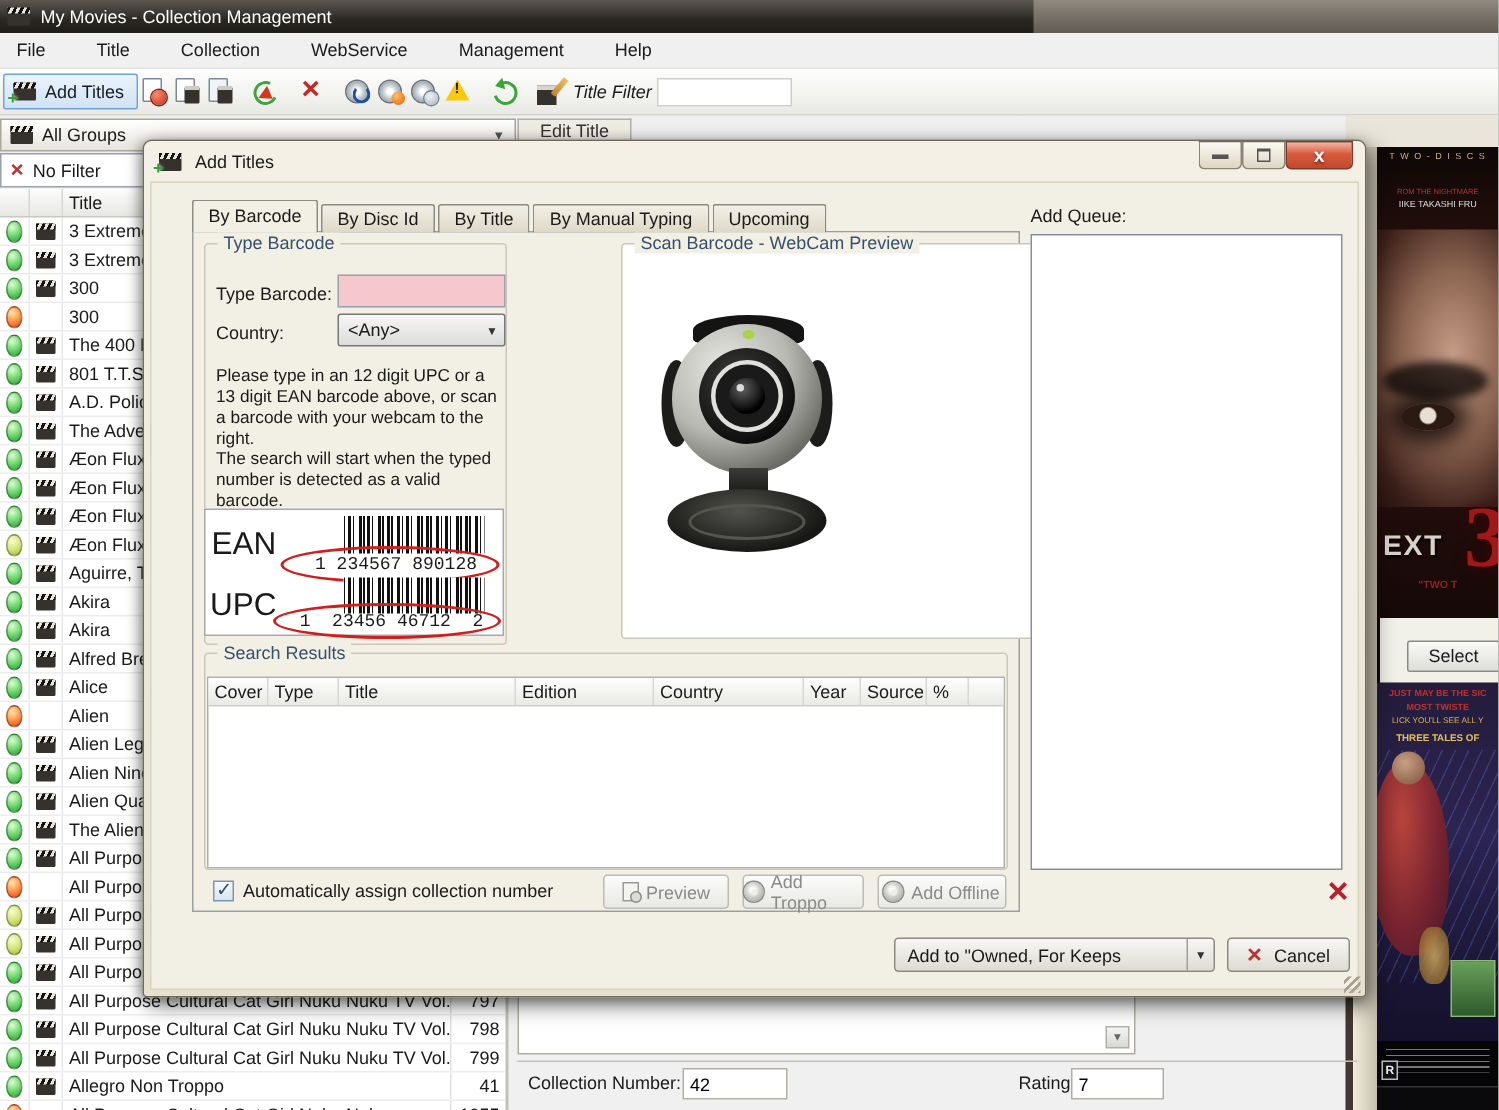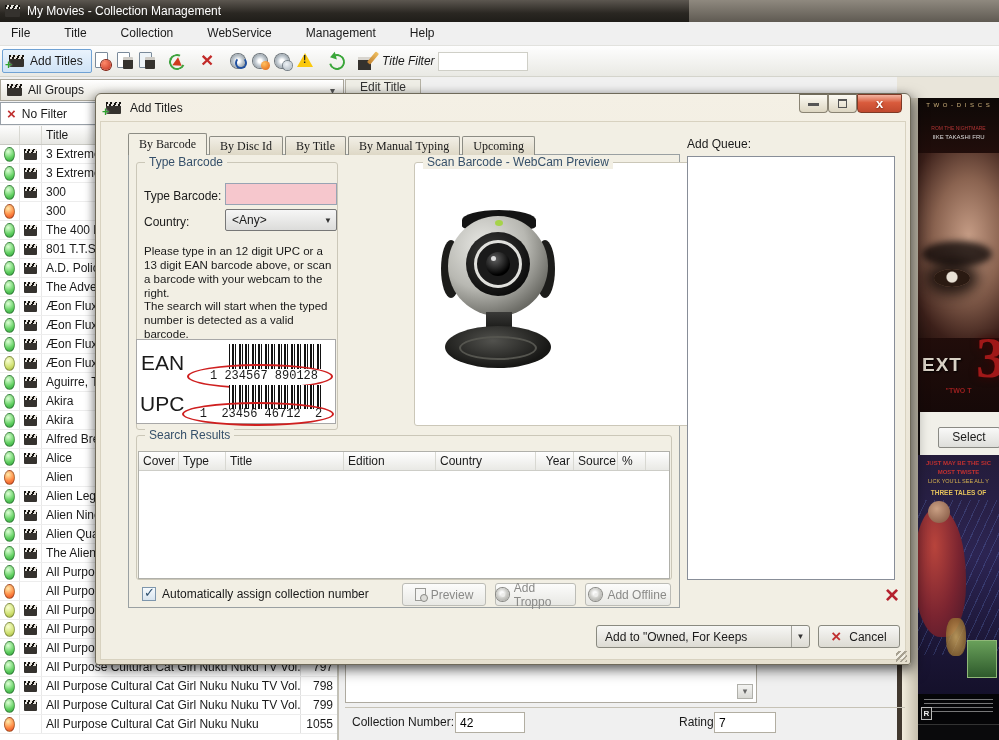--- a/index.html
+++ b/index.html
@@ -113,21 +113,21 @@
 #dlg-titlebar{position:absolute;left:0;top:0;width:100%;height:27px;display:flex;align-items:center;padding-left:10px;gap:9px;}
 #dlg-body{position:absolute;left:4px;top:27px;right:4px;bottom:4px;background:#f2efe4;border:1px solid #d8d2c0;}
 .wbtn{position:absolute;top:0;height:19px;border:1px solid #8a8474;border-top-color:#6f6a5a;border-radius:0 0 4px 4px;background:linear-gradient(#fcfaf3,#ddd6c2);text-align:center;z-index:5;}
 #wbtn-min{right:82px;width:29px;}
 #wbtn-max{right:53px;width:29px;}
 #wbtn-close{right:8px;width:45px;background:linear-gradient(#f2b5a3,#d95b3c 45%,#c1492e);border-color:#7e3a26;}
 .glyph-min{display:inline-block;width:11px;height:3px;background:#555;margin-top:8px;}
 .glyph-max{display:inline-block;width:9px;height:9px;border:1px solid #555;border-top-width:2px;margin-top:4px;}
 .glyph-x{color:#fff;font-size:13px;font-weight:bold;line-height:17px;text-shadow:0 1px 2px #7a2a18;}
 #dlg-tabs{position:absolute;left:32px;top:39px;display:flex;align-items:flex-end;z-index:3;}
-.tab{height:19px;line-height:18px;padding:0 10px;background:linear-gradient(#f2efe6,#ded8c6);border:1px solid #8c8c84;border-bottom:none;border-radius:2px 2px 0 0;margin-right:2px;font-family:Liberation Serif, serif;}
+.tab{height:19px;line-height:18px;padding:0 10px;background:linear-gradient(#f2efe6,#ded8c6);border:1px solid #8c8c84;border-bottom:none;border-radius:2px 2px 0 0;margin-right:2px;}
 .tab.active{height:22px;line-height:21px;background:#f2efe4;position:relative;z-index:4;}
 #dlg-panel{position:absolute;left:32px;top:60px;width:552px;height:454px;background:#f2efe4;border:1px solid #9aa0a2;}
 .grp{position:absolute;border:1px solid #cbc7b8;border-radius:3px;}
 .grp>.legend{position:absolute;top:-8px;left:8px;background:#f2efe4;padding:0 4px;color:#36506a;}
 .grp.white{background:#fff;}
 #grp-type{left:7px;top:7px;width:202px;height:268px;}
 .tb-label1{position:absolute;left:7px;top:26px;}
 #tb-input{position:absolute;left:88px;top:20px;width:112px;height:22px;background:#f6c7cd;border:1px solid #98a3b3;font:inherit;padding:0 4px;}
 .tb-label2{position:absolute;left:7px;top:52px;}
 #tb-select{position:absolute;left:88px;top:46px;width:112px;height:22px;background:linear-gradient(#f6f6f6,#dcdcda);border:1px solid #777;border-radius:2px;display:flex;align-items:center;padding-left:6px;}
@@ -162,21 +162,21 @@
 .sc-body{position:absolute;left:12px;top:0;width:86px;height:196px;background:linear-gradient(100deg,#515153,#39393b 55%,#2a2a2c);border-radius:42px 42px 30px 34px/56px 56px 46px 46px;}
 .sc-eye{position:absolute;left:36px;top:12px;width:26px;height:11px;border-radius:50%;background:#161618;border:1px solid #5a5a5c;}
 .sc-panel{position:absolute;left:22px;top:30px;width:56px;height:84px;border-radius:26px;background:#434345;box-shadow:inset 0 0 0 2px #2a2a2c;}
 .sc-btn{position:absolute;left:36px;top:54px;width:30px;height:42px;border-radius:50%;background:radial-gradient(circle at 40% 30%,#3c3c3e,#232325);}
 .sc-brand{position:absolute;left:0;top:132px;width:100%;text-align:center;color:#c8c8ca;font-size:5px;letter-spacing:.5px;}
 .sc-name{position:absolute;left:0;top:140px;width:100%;text-align:center;color:#fff;font-size:12px;letter-spacing:4px;}
 #grp-search{left:7px;top:280px;width:536px;height:145px;}
 #sr-table{position:absolute;left:1px;top:15px;width:532px;height:128px;background:#fff;border:1px solid #b0b0aa;}
 #sr-header{display:flex;height:19px;background:linear-gradient(#fefefe,#e9e9e5);border-bottom:1px solid #cdcdc7;}
 .sr-col{border-right:1px solid #d8d8d2;line-height:18px;padding-left:4px;overflow:hidden;white-space:nowrap;}
-.sr-col:nth-child(6){text-align:right;padding-right:3px;}
+.sr-col:nth-child(6){text-align:left;padding-right:3px;}
 #auto-row{position:absolute;left:13px;top:432px;display:flex;align-items:center;gap:6px;}
 #auto-check{width:14px;height:14px;background:linear-gradient(#f6fafd,#d8e4ee);border:1px solid #7e96ac;position:relative;}
 #auto-check::after{content:"✓";position:absolute;left:1px;top:-3px;font-size:13px;font-weight:bold;color:#2d4f6e;}
 .dis-btn{position:absolute;top:428px;height:23px;background:linear-gradient(#fcfcfb,#e8e8e4);border:1px solid #bcbcb6;border-radius:3px;color:#8a8a88;display:flex;align-items:center;justify-content:center;gap:5px;}
 #btn-preview{left:273px;width:84px;}
 #btn-add-online{left:366px;width:81px;}
 #btn-add-offline{left:456px;width:86px;}
 .ic-page-mag{width:11px;height:13px;position:relative;background:#f4f4f2;border:1px solid #9a9a96;}
 .ic-page-mag::after{content:"";position:absolute;right:-3px;bottom:-2px;width:6px;height:6px;border:1.5px solid #8a8a86;border-radius:50%;background:#dcdcd8;}
 .ic-cd-gray{width:13px;height:13px;border-radius:50%;background:radial-gradient(circle at 45% 40%,#fafafa 15%,#cfcfcb 45%,#9a9a96);box-shadow:0 0 0 1px #8a8a86;position:relative;}
@@ -565,20 +565,30 @@
           <div class="oval green"></div>
         </div>
         <div class="c-clap">
           <div class="clapper"></div>
         </div>
         <div class="c-title">All Purpose Cultural Cat Girl Nuku Nuku TV Vol....</div>
         <div class="c-num">799</div>
       </div>
       <div class="sb-row">
         <div class="c-status">
+          <div class="oval green"></div>
+        </div>
+        <div class="c-clap">
+          <div class="clapper"></div>
+        </div>
+        <div class="c-title">Allegro Non Troppo</div>
+        <div class="c-num">41</div>
+      </div>
+      <div class="sb-row">
+        <div class="c-status">
           <div class="oval red"></div>
         </div>
         <div class="c-clap"></div>
         <div class="c-title">All Purpose Cultural Cat Girl Nuku Nuku</div>
         <div class="c-num">1055</div>
       </div>
     </div>
 
   <div id="right-bg"></div>
   <div id="right-darkline"></div>

